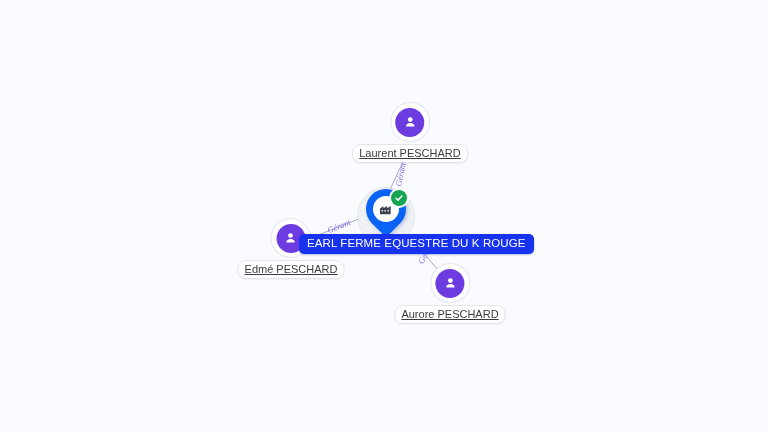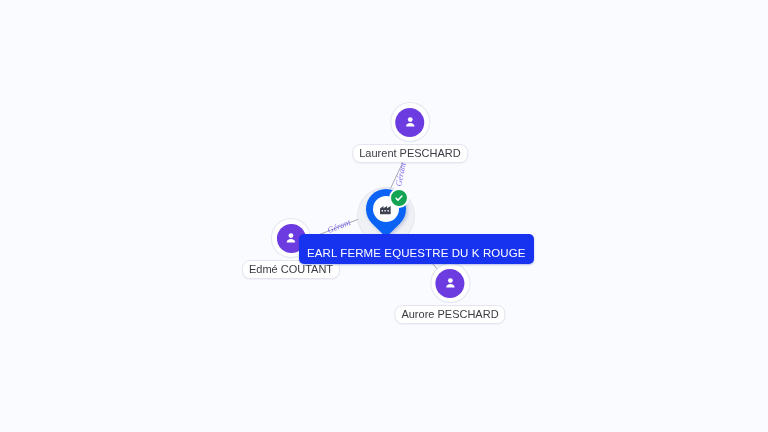--- a/index.html
+++ b/index.html
@@ -60,20 +60,21 @@
     margin-top: 3px;
     background: #ffffff;
     border: 1px solid #e3e6ef;
     border-radius: 8px;
     padding: 2px 6px 3px 6px;
     font-size: 11px;
     line-height: 12px;
     color: #3a3a42;
     white-space: nowrap;
     box-shadow: 0 1px 1px rgba(40,50,90,0.05);
+    text-decoration: underline;
   }
   
   #node-company {
     z-index: 6;
   }
   .company-halo {
     position: relative;
     width: 56px;
     height: 56px;
     border-radius: 50%;
@@ -129,21 +130,21 @@
   }
   .verified-badge svg { display: block; }
   
   #company-badge {
     position: absolute;
     left: 299px;
     top: 234px;
     background: #1733ef;
     color: #ffffff;
     border-radius: 5px;
-    padding: 13px 8px 4px 8px;
+    padding: 3px 8px 4px 8px;
     font-size: 11.5px;
     line-height: 13px;
     letter-spacing: 0.1px;
     white-space: nowrap;
     z-index: 8;
     box-shadow: 0 1px 2px rgba(15,40,160,0.3);
   }
   
   .edge-label {
     position: absolute;
@@ -195,21 +196,21 @@
 
   <div class="node" id="node-edme" style="left:291px; top:249px;">
     <div class="person-halo">
       <div class="person-avatar">
         <svg width="16" height="16" viewBox="0 0 24 24" fill="#ffffff">
           <circle cx="12" cy="8.4" r="3.6"></circle>
           <path d="M12 13.4c-3.6 0-6.2 2.1-6.2 4.4v1.1h12.4v-1.1c0-2.3-2.6-4.4-6.2-4.4z"></path>
         </svg>
       </div>
     </div>
-    <div class="node-label">Edmé COUTANT</div>
+    <div class="node-label">Edmé PESCHARD</div>
   </div>
 
   <div class="node" id="node-aurore" style="left:450px; top:294px;">
     <div class="person-halo">
       <div class="person-avatar">
         <svg width="16" height="16" viewBox="0 0 24 24" fill="#ffffff">
           <circle cx="12" cy="8.4" r="3.6"></circle>
           <path d="M12 13.4c-3.6 0-6.2 2.1-6.2 4.4v1.1h12.4v-1.1c0-2.3-2.6-4.4-6.2-4.4z"></path>
         </svg>
       </div>

